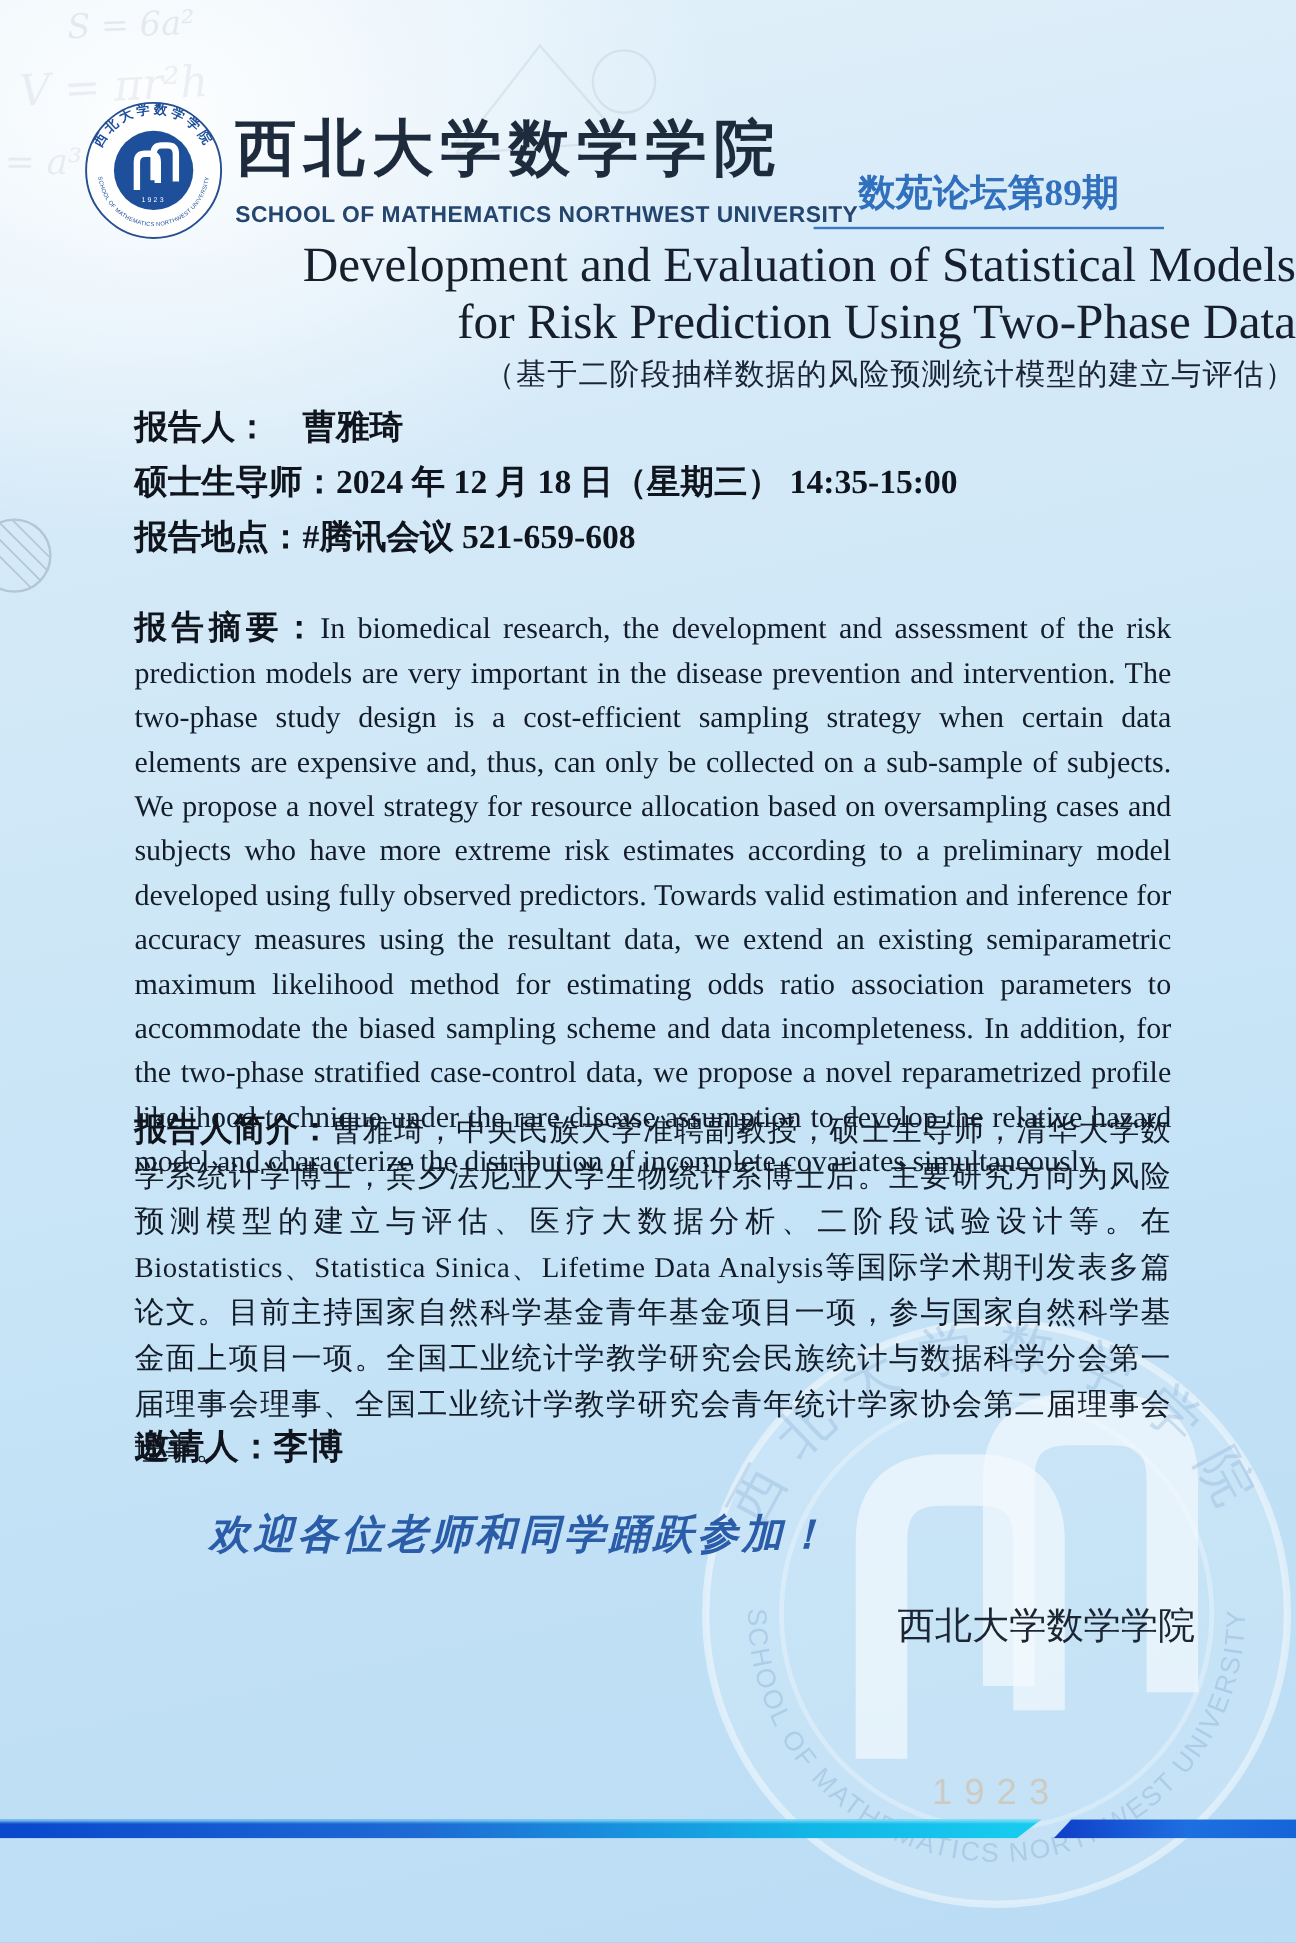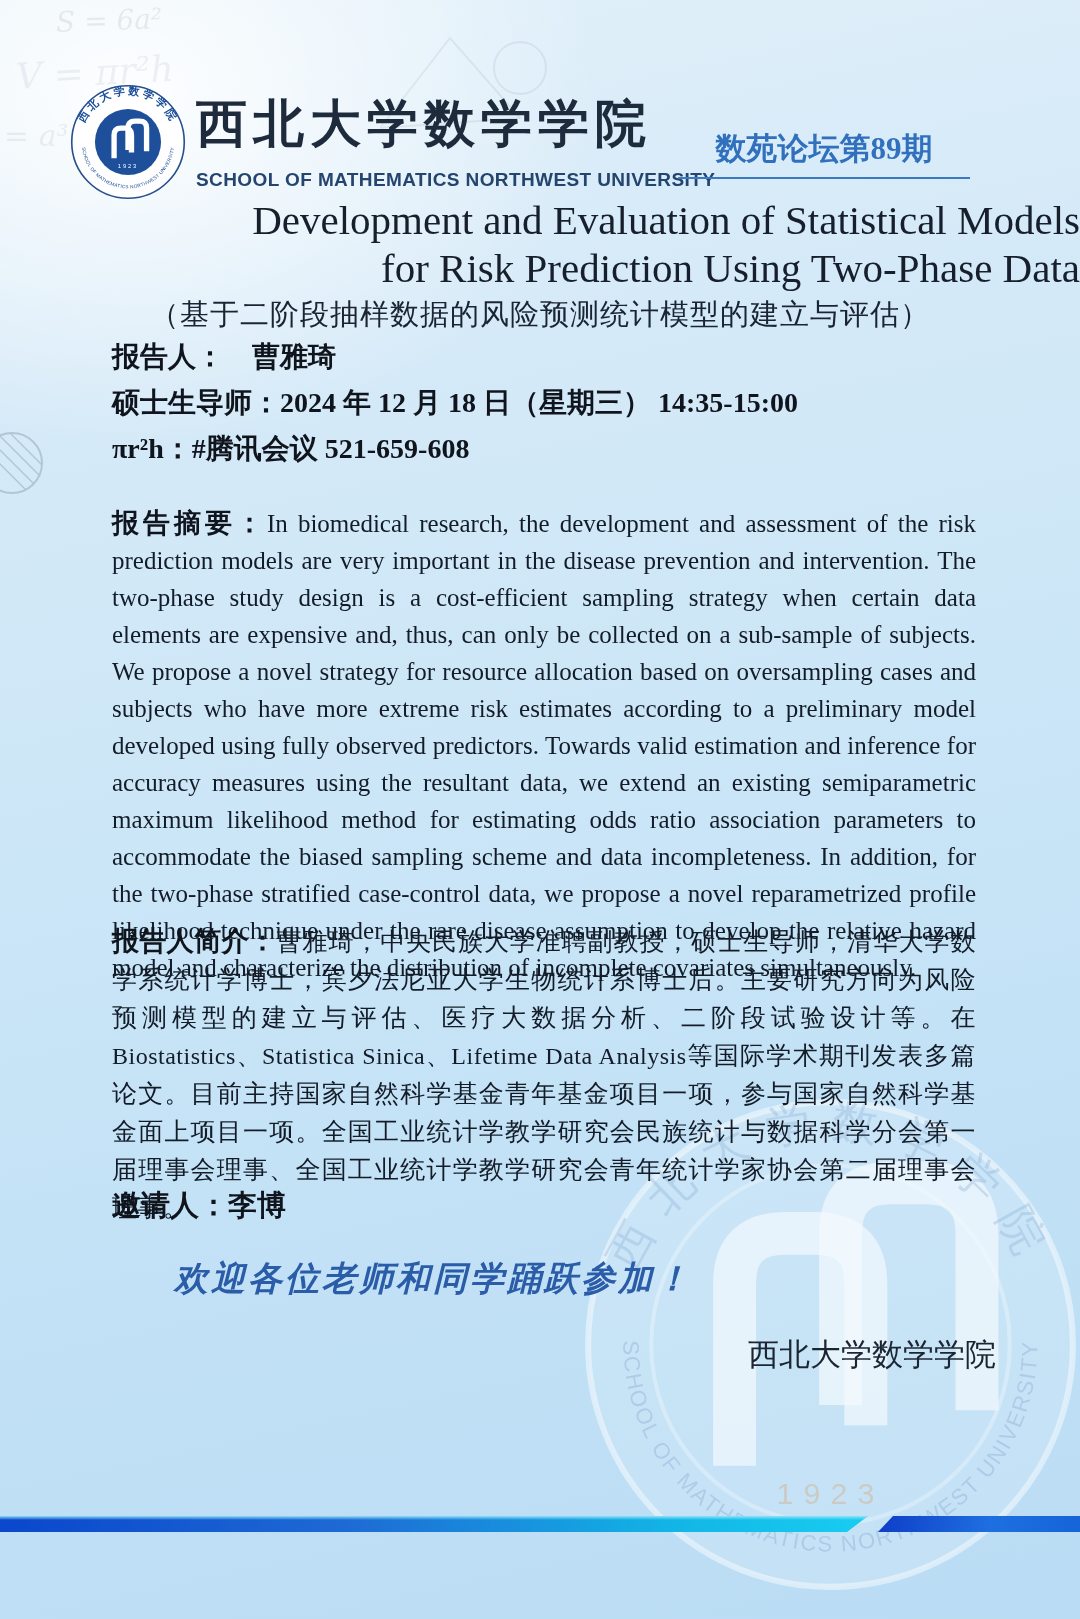--- a/index.html
+++ b/index.html
@@ -34,36 +34,36 @@
   .org { position:absolute; left:196px; top:90px; width:480px; }
   .org-cn {
     font-family:"Liberation Serif","DejaVu Serif",serif;
     font-size:51px; font-weight:700; color:#1d2b3c; letter-spacing:6px; white-space:nowrap;
   }
   .org-en {
     margin-top:10px; font-size:19px; font-weight:700; color:#24456e;
     letter-spacing:.4px; white-space:nowrap;
   }
   .badge {
-    position:absolute; left:678px; top:128px; width:292px; text-align:center;
+    position:absolute; left:678px; top:140px; width:292px; text-align:center;
     font-family:"Liberation Serif","DejaVu Serif",serif;
     font-size:31px; font-weight:600; color:#3070bd;
     padding-bottom:7px; border-bottom:2px solid #3b79c0; white-space:nowrap;
   }
 
   
   .title-block {
     position:absolute; left:0; right:0; top:196px; text-align:right;
     font-family:"Liberation Serif","DejaVu Serif",serif;
     font-size:41px; color:#161f2b; line-height:48px;
   }
   .subtitle {
-    position:absolute; left:0; right:0; top:295px; text-align:center;
-    font-family:"Liberation Serif","DejaVu Serif",serif;
-    font-size:29px; color:#1a2433; letter-spacing:1px;
+    position:absolute; left:0; right:0; top:295px; text-align:right;
+    font-family:"Liberation Serif","DejaVu Serif",serif;
+    font-size:25px; color:#1a2433; letter-spacing:1px;
   }
 
   
   .details {
     position:absolute; left:112px; top:341px; right:90px;
     font-family:"Liberation Serif","DejaVu Serif",serif;
     font-size:28px; font-weight:700; color:#0f141d;
   }
   .detail-line { margin-bottom:15px; line-height:31px; white-space:nowrap; }
 
@@ -194,21 +194,21 @@
     <div class="subtitle">（基于二阶段抽样数据的风险预测统计模型的建立与评估）</div>
 
     <div class="details">
       <div class="detail-line">
         <span>报告人：</span><span>　曹雅琦</span>
       </div>
       <div class="detail-line">
         <span>硕士生导师：</span><span>2024 年 12 月 18 日（星期三） 14:35-15:00</span>
       </div>
       <div class="detail-line">
-        <span>πr²h：</span><span>#腾讯会议 521-659-608</span>
+        <span>报告地点：</span><span>#腾讯会议 521-659-608</span>
       </div>
     </div>
 
     <p class="para abstract">
       <span class="plabel">报告摘要：</span><span>In biomedical research, the development and assessment of the risk prediction models are very important in the disease prevention and intervention. The two-phase study design is a cost-efficient sampling strategy when certain data elements are expensive and, thus, can only be collected on a sub-sample of subjects. We propose a novel strategy for resource allocation based on oversampling cases and subjects who have more extreme risk estimates according to a preliminary model developed using fully observed predictors. Towards valid estimation and inference for accuracy measures using the resultant data, we extend an existing semiparametric maximum likelihood method for estimating odds ratio association parameters to accommodate the biased sampling scheme and data incompleteness. In addition, for the two-phase stratified case-control data, we propose a novel reparametrized profile likelihood technique under the rare disease assumption to develop the relative hazard model and characterize the distribution of incomplete covariates simultaneously.</span>
     </p>
 
     <p class="para bio">
       <span class="plabel">报告人简介：</span><span>曹雅琦，中央民族大学准聘副教授，硕士生导师，清华大学数学系统计学博士，宾夕法尼亚大学生物统计系博士后。主要研究方向为风险预测模型的建立与评估、医疗大数据分析、二阶段试验设计等。在</span><span class="mono">Biostatistics、Statistica Sinica、Lifetime Data Analysis</span><span>等国际学术期刊发表多篇论文。目前主持国家自然科学基金青年基金项目一项，参与国家自然科学基金面上项目一项。全国工业统计学教学研究会民族统计与数据科学分会第一届理事会理事、全国工业统计学教学研究会青年统计学家协会第二届理事会理事。</span>
     </p>

